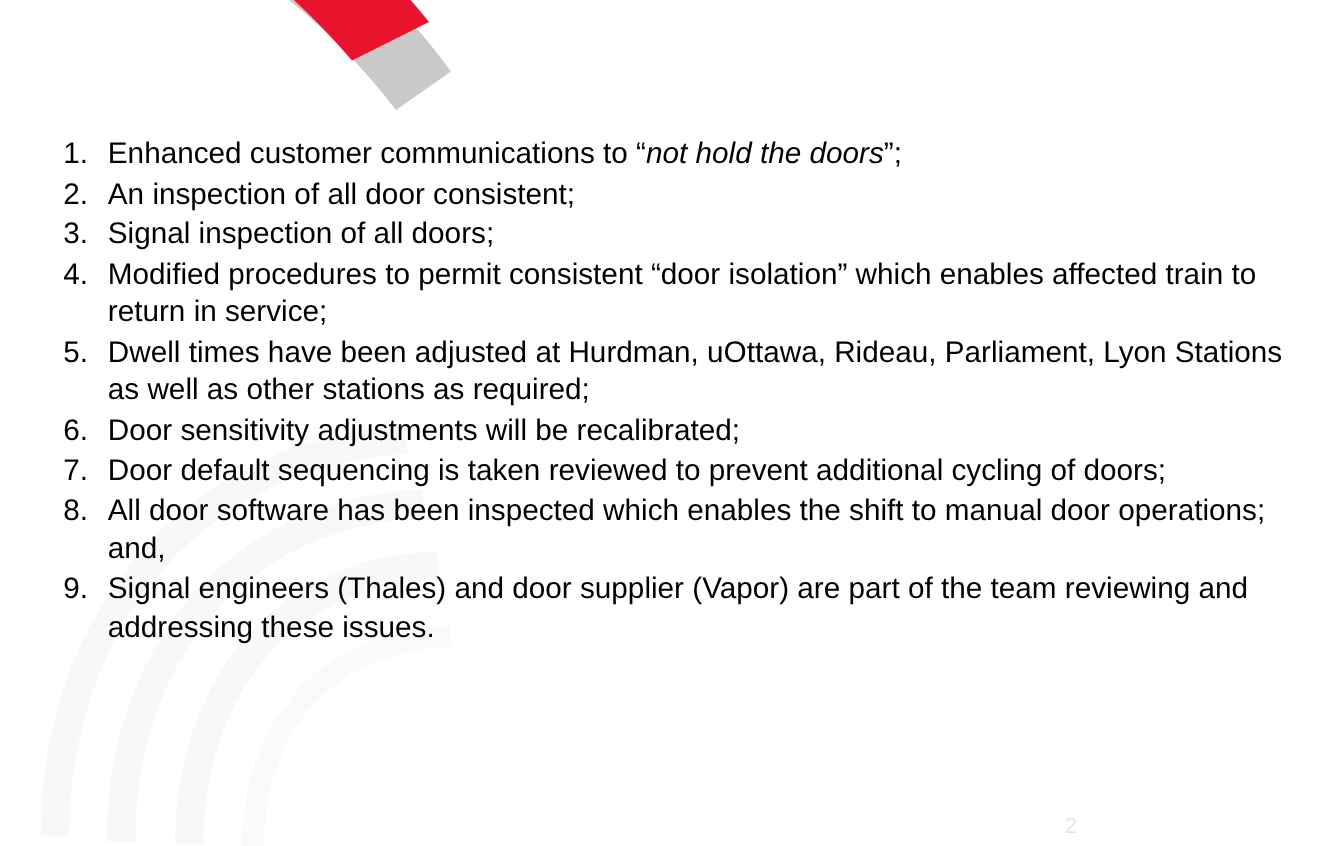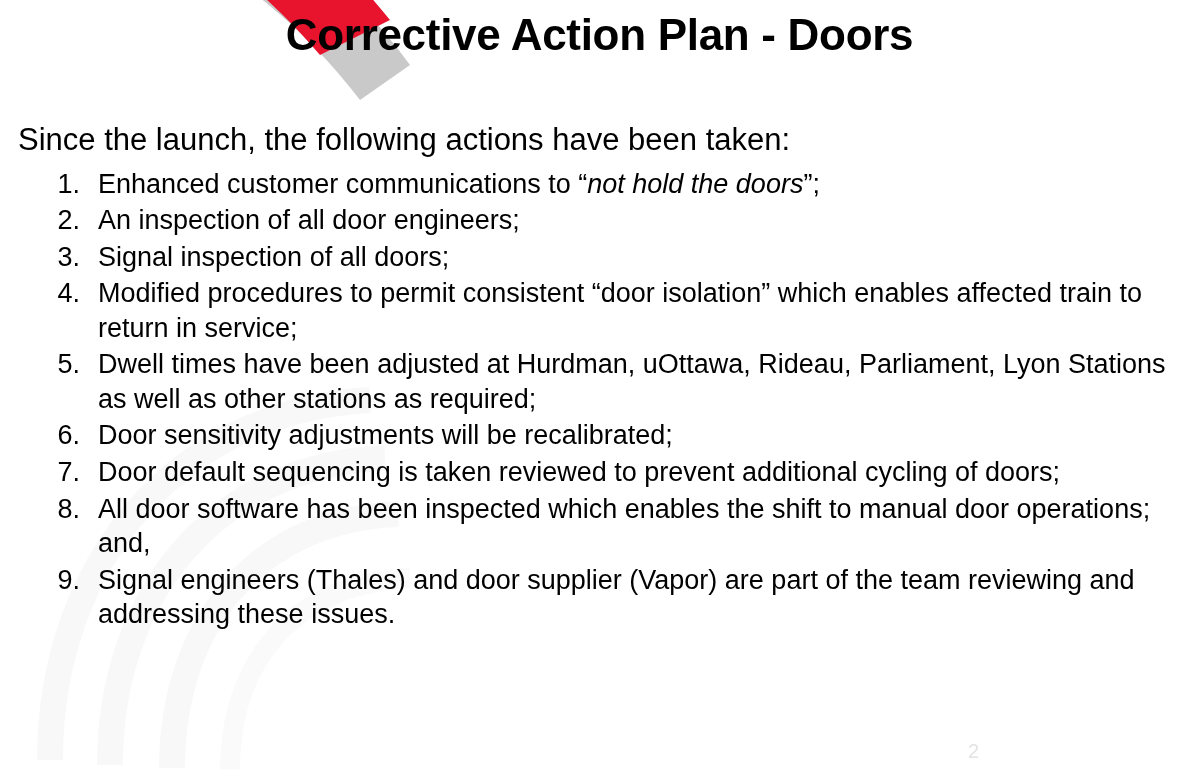--- a/index.html
+++ b/index.html
@@ -123,33 +123,31 @@
     <g fill="none" stroke="#ededed" stroke-width="26">
       <path d="M 20,420 C 20,220 150,70 340,60"></path>
       <path d="M 80,425 C 80,255 185,125 355,118"></path>
       <path d="M 142,428 C 142,290 222,180 368,174"></path>
     </g>
     <g fill="none" stroke="#f2f2f2" stroke-width="20">
       <path d="M 200,430 C 200,330 255,245 380,238"></path>
     </g>
   </svg>
 
-  <div class="title">Corrective Action Plan - Doors</div>
 
   <div class="body-area">
-    <div class="lead-in">Since the launch, the following actions have been taken:</div>
 
     <ol class="actions">
       <li>
         <span class="num">1.</span>
         <span class="txt"><span>Enhanced customer communications to “</span><span class="it">not hold the doors</span><span>”;</span></span>
       </li>
       <li>
         <span class="num">2.</span>
-        <span class="txt">An inspection of all door engineers;</span>
+        <span class="txt">An inspection of all door consistent;</span>
       </li>
       <li>
         <span class="num">3.</span>
         <span class="txt">Signal inspection of all doors;</span>
       </li>
       <li>
         <span class="num">4.</span>
         <span class="txt">Modified procedures to permit consistent “door isolation” which enables affected train to return in service;</span>
       </li>
       <li>

